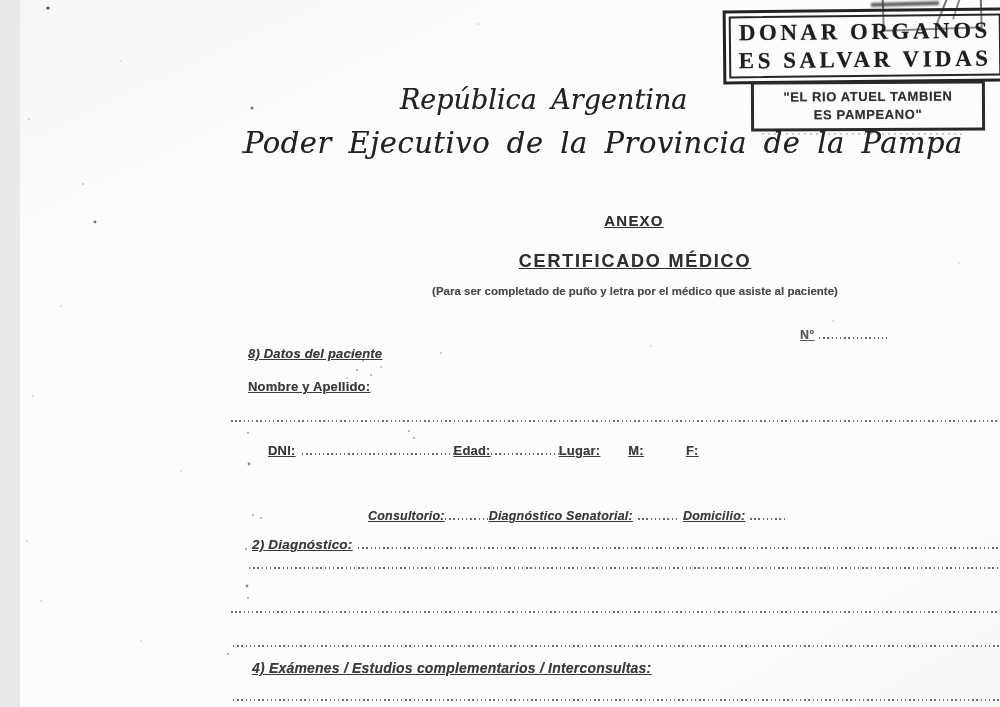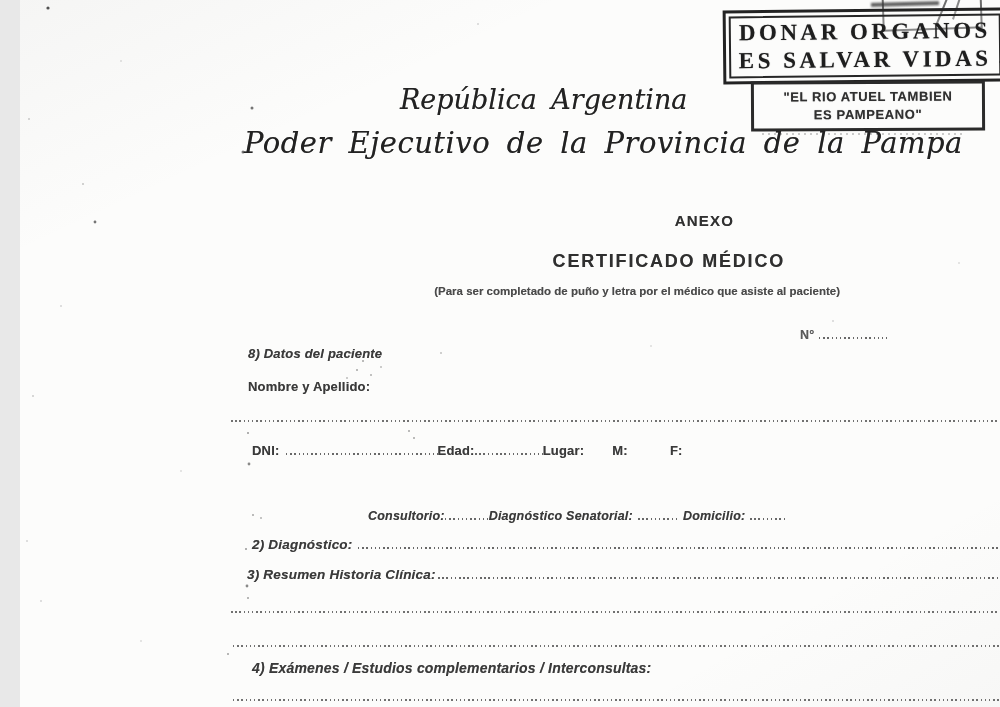--- a/index.html
+++ b/index.html
@@ -3,21 +3,21 @@
 <meta charset="utf-8">
 <style>
   html,body{margin:0;padding:0;background:#e8e8e8;}
   .doc{position:relative;width:1000px;height:707px;background:#fcfcfb;overflow:hidden;
        font-family:"Liberation Sans",sans-serif;
        background-image:linear-gradient(155deg,rgba(120,120,120,.05),rgba(0,0,0,0) 22%),
                         linear-gradient(330deg,rgba(120,120,120,.04),rgba(0,0,0,0) 18%);margin-left:20px;}
   .abs{position:absolute;}
   
   .b{font-weight:bold;color:#3a3a3a;font-size:13px;letter-spacing:.2px;
-     text-shadow:0 0 .6px rgba(70,70,70,.55);white-space:nowrap;}
+     text-shadow:0 0 .6px rgba(70,70,70,.55);white-space:nowrap;text-decoration:underline;}
   .bi{font-style:italic;}
   
   .leader{display:inline-block;height:2px;
           background-image:repeating-linear-gradient(90deg,#4e4e4e 0 1.5px,transparent 1.5px 4.2px);
           vertical-align:2px;opacity:.85;}
   .hline{position:absolute;height:2px;
          background-image:repeating-linear-gradient(90deg,#4e4e4e 0 1.5px,transparent 1.5px 4.2px);
          opacity:.8;}
   .row{position:absolute;display:flex;align-items:baseline;}
   
@@ -28,21 +28,21 @@
           transform:rotate(-.6deg);box-sizing:border-box;background:rgba(255,255,255,.2);}
   .stamp1i{position:absolute;inset:3px;border:2px solid #262626;display:flex;flex-direction:column;
            align-items:center;justify-content:center;}
   .stampTxt{font-family:"Liberation Serif",serif;font-weight:700;font-size:23px;line-height:1.22;
             letter-spacing:3.5px;color:#1e1e1e;text-shadow:0 0 1px rgba(10,10,10,.45);white-space:nowrap;}
   .stamp2{left:731px;top:81px;width:234px;height:50px;border:3px solid #2a2a2a;box-sizing:border-box;
           display:flex;flex-direction:column;align-items:center;justify-content:center;
           transform:rotate(-.3deg);}
   .stamp2 .t{font-weight:bold;font-size:13px;line-height:1.35;letter-spacing:.6px;color:#303030;
              text-shadow:0 0 .7px rgba(30,30,30,.5);white-space:nowrap;}
-  .center{text-align:right;}
+  .center{text-align:center;}
   
   .speck{position:absolute;left:0;top:0;width:2px;height:2px;border-radius:50%;background:transparent;
     box-shadow:
       27px 7px 0 .6px rgba(40,40,40,.8), 8px 118px 0 rgba(110,110,110,.35),
       62px 183px 0 rgba(110,110,110,.4), 74px 221px 0 .4px rgba(60,60,60,.7),
       40px 305px 0 rgba(120,120,120,.3), 12px 395px 0 rgba(110,110,110,.35),
       6px 540px 0 rgba(120,120,120,.3), 20px 600px 0 rgba(120,120,120,.3),
       120px 640px 0 rgba(130,130,130,.25), 160px 470px 0 rgba(130,130,130,.25),
       231px 107px 0 .5px rgba(60,60,60,.7), 222px 151px 0 .5px rgba(60,60,60,.7),
       330px 352px 0 rgba(80,80,80,.5), 342px 360px 0 rgba(80,80,80,.5),
@@ -108,21 +108,21 @@
   <div class="row" style="left:780px;top:328px;">
     <span class="b" style="color:#5a5a5a;font-size:12.5px;">N°</span>
     <span class="leader" style="width:68px;margin-left:5px;"></span>
   </div>
 
   <div class="abs b bi" style="left:228px;top:346px;">8) Datos del paciente</div>
   <div class="abs b" style="left:228px;top:379px;">Nombre y Apellido:</div>
 
   <div class="hline" style="left:211px;top:420px;width:789px;"></div>
 
-  <div class="row" style="left:232px;top:443px;">
+  <div class="row" style="left:248px;top:443px;">
     <span class="b">DNI:</span>
     <span class="leader" style="width:152px;margin-left:6px;"></span>
     <span class="b">Edad:</span>
     <span class="leader" style="width:68px;"></span>
     <span class="b">Lugar:</span>
     <span class="b" style="margin-left:28px;">M:</span>
     <span class="b" style="margin-left:42px;">F:</span>
   </div>
 
 
@@ -134,21 +134,20 @@
     <span class="b bi" style="font-size:12.5px;margin-left:5px;">Domicilio:</span>
     <span class="leader" style="width:38px;margin-left:5px;"></span>
   </div>
 
   <div class="row" style="left:232px;top:537px;right:16px;">
     <span class="b bi" style="font-size:13.5px;">2) Diagnóstico:</span>
     <span class="leader" style="flex:1;margin-left:5px;"></span>
   </div>
 
   <div class="row" style="left:227px;top:567px;right:0;">
-    <span class="b bi" style="font-size:13.5px;">3) Resumen Historia Clínica:</span>
     <span class="leader" style="flex:1;margin-left:2px;"></span>
   </div>
 
   <div class="hline" style="left:211px;top:611px;width:789px;"></div>
   <div class="hline" style="left:213px;top:645px;width:787px;"></div>
 
   <div class="abs b bi" style="left:232px;top:660px;font-size:14px;">4) Exámenes / Estudios complementarios / Interconsultas:</div>
 
   <div class="hline" style="left:213px;top:699px;width:787px;"></div>
 

